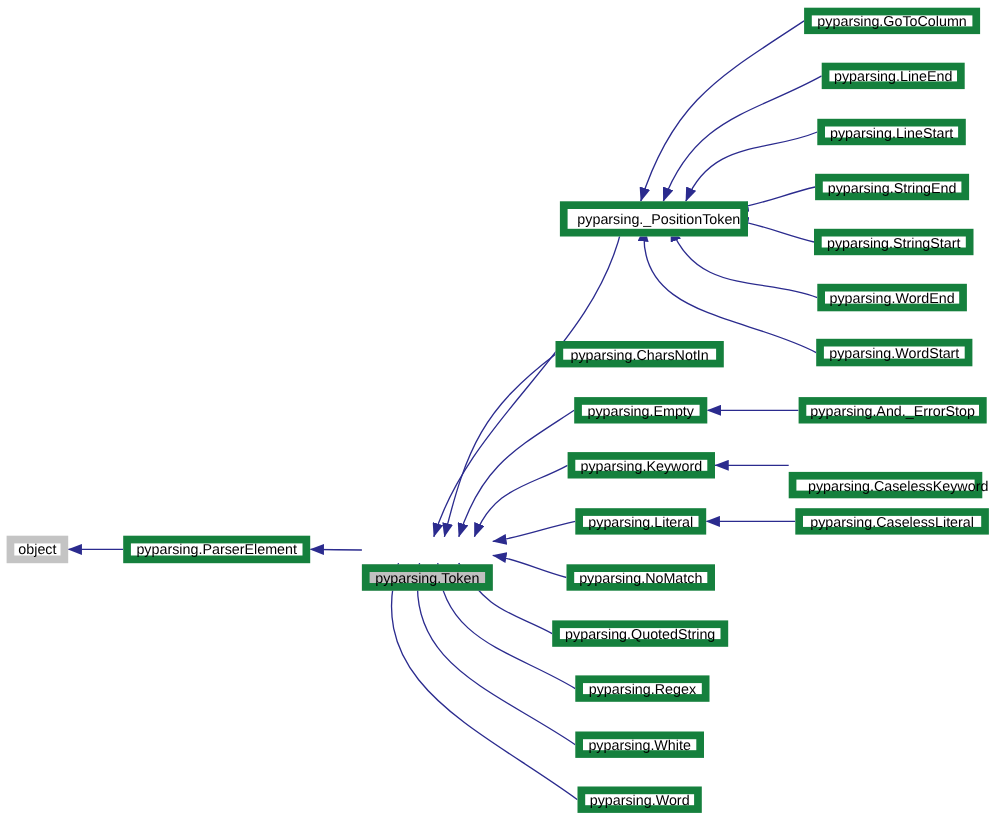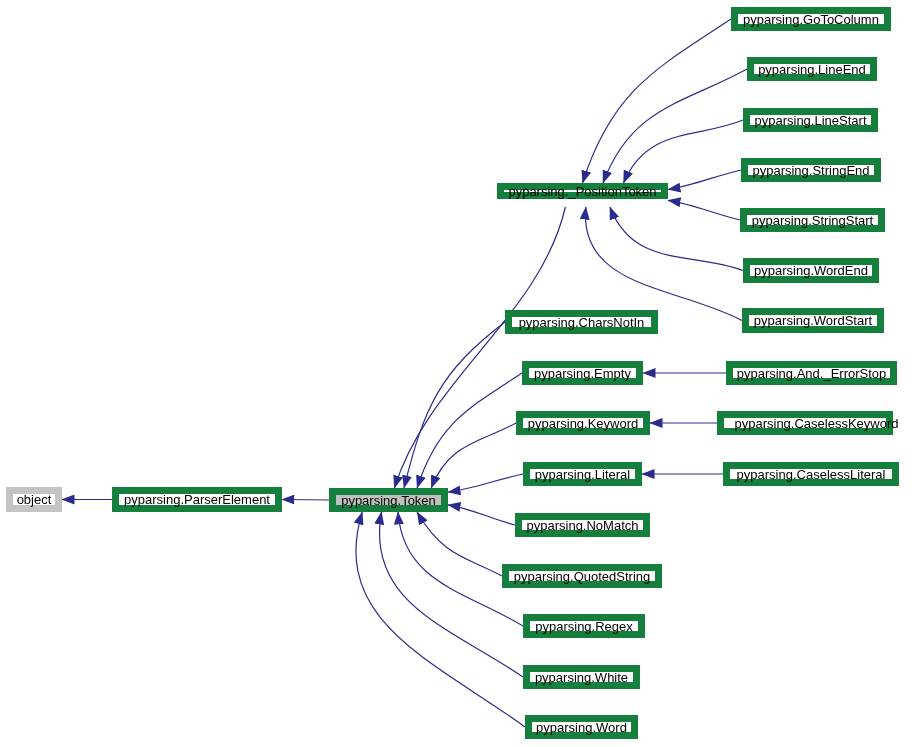--- a/index.html
+++ b/index.html
@@ -32,20 +32,21 @@
     display: flex;
     align-items: center;
     justify-content: center;
     font-size: 13px;
     line-height: 1;
     white-space: nowrap;
     cursor: pointer;
   }
   .node.current {
     background: #c0c0c0;
+    margin-top: 25px;
   }
   .node.external {
     border-color: #c4c4c4;
     cursor: default;
   }
 </style>
 </head>
 <body>
 
 <div id="canvas">
@@ -81,21 +82,21 @@
 
 <div class="node external" style="left: 6px; top: 487px; width: 56px; height: 25px;">
       <span>object</span>
     </div>
     <div class="node" style="left: 112px; top: 487px; width: 170px; height: 25px;">
       <span>pyparsing.ParserElement</span>
     </div>
     <div class="node current" style="left: 329px; top: 488px; width: 119px; height: 24px;">
       <span>pyparsing.Token</span>
     </div>
-    <div class="node" style="left: 497px; top: 183px; width: 171px; height: 16px;">
+    <div class="node" style="left: 509px; top: 183px; width: 171px; height: 32px; justify-content: flex-end;">
       <span>pyparsing._PositionToken</span>
     </div>
     <div class="node" style="left: 505px; top: 310px; width: 153px; height: 24px;">
       <span>pyparsing.CharsNotIn</span>
     </div>
     <div class="node" style="left: 522px; top: 361px; width: 121px; height: 24px; text-align: center;">
       <span>pyparsing.Empty</span>
     </div>
     <div class="node" style="left: 516px; top: 411px; width: 134px; height: 24px;">
       <span>pyparsing.Keyword</span>
@@ -135,19 +136,19 @@
     </div>
     <div class="node" style="left: 743px; top: 258px; width: 136px; height: 25px;">
       <span>pyparsing.WordEnd</span>
     </div>
     <div class="node" style="left: 742px; top: 308px; width: 142px; height: 25px;">
       <span>pyparsing.WordStart</span>
     </div>
     <div class="node" style="left: 726px; top: 361px; width: 171px; height: 24px;">
       <span>pyparsing.And._ErrorStop</span>
     </div>
-    <div class="node" style="left: 717px; top: 411px; width: 176px; height: 24px; padding-left: 23px;">
+    <div class="node" style="left: 717px; top: 429px; width: 176px; height: 24px; padding-left: 23px;">
       <span>pyparsing.CaselessKeyword</span>
     </div>
     <div class="node" style="left: 723px; top: 462px; width: 176px; height: 24px;">
       <span>pyparsing.CaselessLiteral</span>
     </div>
   </div>
 
 </body></html>

